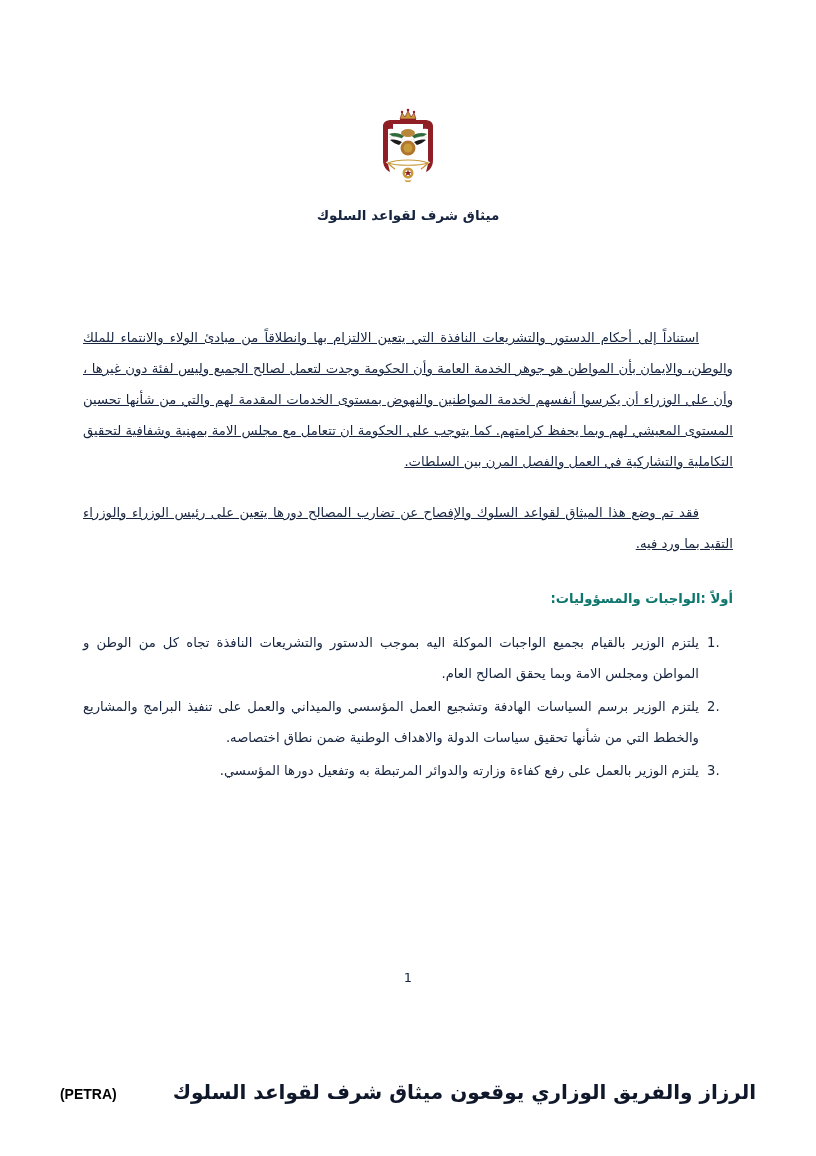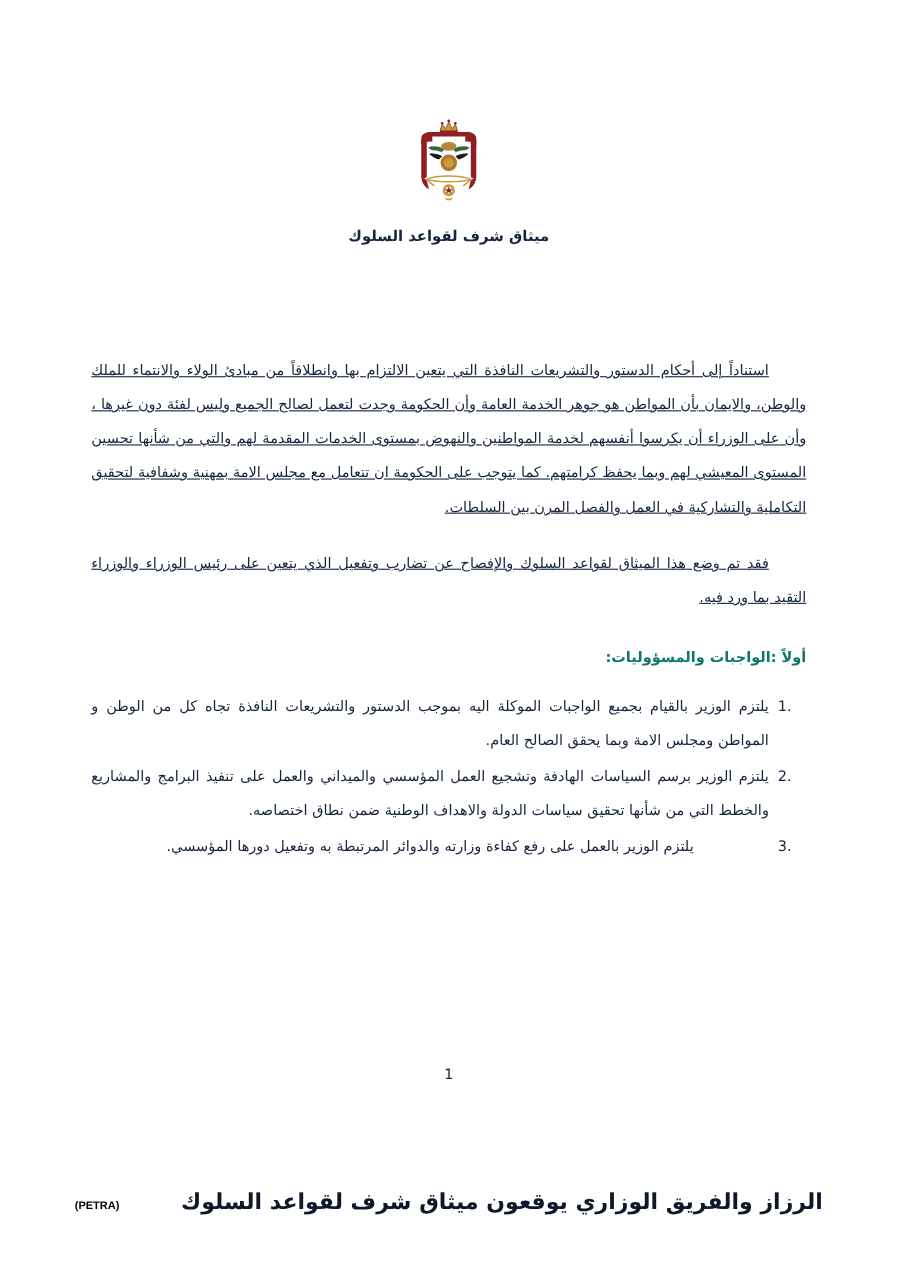--- a/index.html
+++ b/index.html
@@ -123,21 +123,21 @@
     width: 26px;
     text-align: left;
     direction: ltr;
     font-size: 13.2px;
     color: #16243f;
   }
   ol.duties li .txt {
     display: block;
   }
   ol.duties li.single .txt {
-    text-align: center;
+    text-align: right;
   }
 
   .closing-heading {
     margin-top: 22px;
     font-weight: bold;
     font-size: 13.2px;
     line-height: 28px;
     color: #16243f;
     text-align: center;
     padding-left: 30px;
@@ -173,21 +173,21 @@
     font-weight: bold;
     font-size: 20px;
     letter-spacing: 0.5px;
     color: #0f172a;
     white-space: nowrap;
     margin-left: 20px;
   }
   .footer .caption-src {
     font-family: "Liberation Sans", sans-serif;
     font-weight: bold;
-    font-size: 10px;
+    font-size: 14px;
     color: #000000;
     direction: ltr;
     white-space: nowrap;
   }
 </style>
 </head>
 <body>
 
 <div class="page">
 
@@ -230,21 +230,21 @@
   </div>
 
   <div class="title-block">
     <div class="doc-title">ميثاق شرف لقواعد السلوك</div>
   </div>
 
   <div class="content">
 
     <p class="para">استناداً إلى أحكام الدستور والتشريعات النافذة التي يتعين الالتزام بها وانطلاقاً من مبادئ الولاء والانتماء للملك والوطن، والايمان بأن المواطن هو جوهر الخدمة العامة وأن الحكومة وجدت لتعمل لصالح الجميع وليس لفئة دون غيرها ، وأن على الوزراء أن يكرسوا أنفسهم لخدمة المواطنين والنهوض بمستوى الخدمات المقدمة لهم والتي من شأنها تحسين المستوى المعيشي لهم وبما يحفظ كرامتهم. كما يتوجب على الحكومة ان تتعامل مع مجلس الامة بمهنية وشفافية لتحقيق التكاملية والتشاركية في العمل والفصل المرن بين السلطات.</p>
 
-    <p class="para last-center">فقد تم وضع هذا الميثاق لقواعد السلوك والإفصاح عن تضارب وتفعيل الذي يتعين على رئيس الوزراء والوزراء التقيد بما ورد فيه.</p>
+    <p class="para last-center">فقد تم وضع هذا الميثاق لقواعد السلوك والإفصاح عن تضارب المصالح دورها يتعين على رئيس الوزراء والوزراء التقيد بما ورد فيه.</p>
 
     <div class="section-heading">أولاً :الواجبات والمسؤوليات:</div>
 
     <ol class="duties">
       <li>
         <span class="num">1.</span>
         <span class="txt">يلتزم الوزير بالقيام بجميع الواجبات الموكلة اليه بموجب الدستور والتشريعات النافذة تجاه كل من الوطن و المواطن ومجلس الامة وبما يحقق الصالح العام.</span>
       </li>
       <li>
         <span class="num">2.</span>

